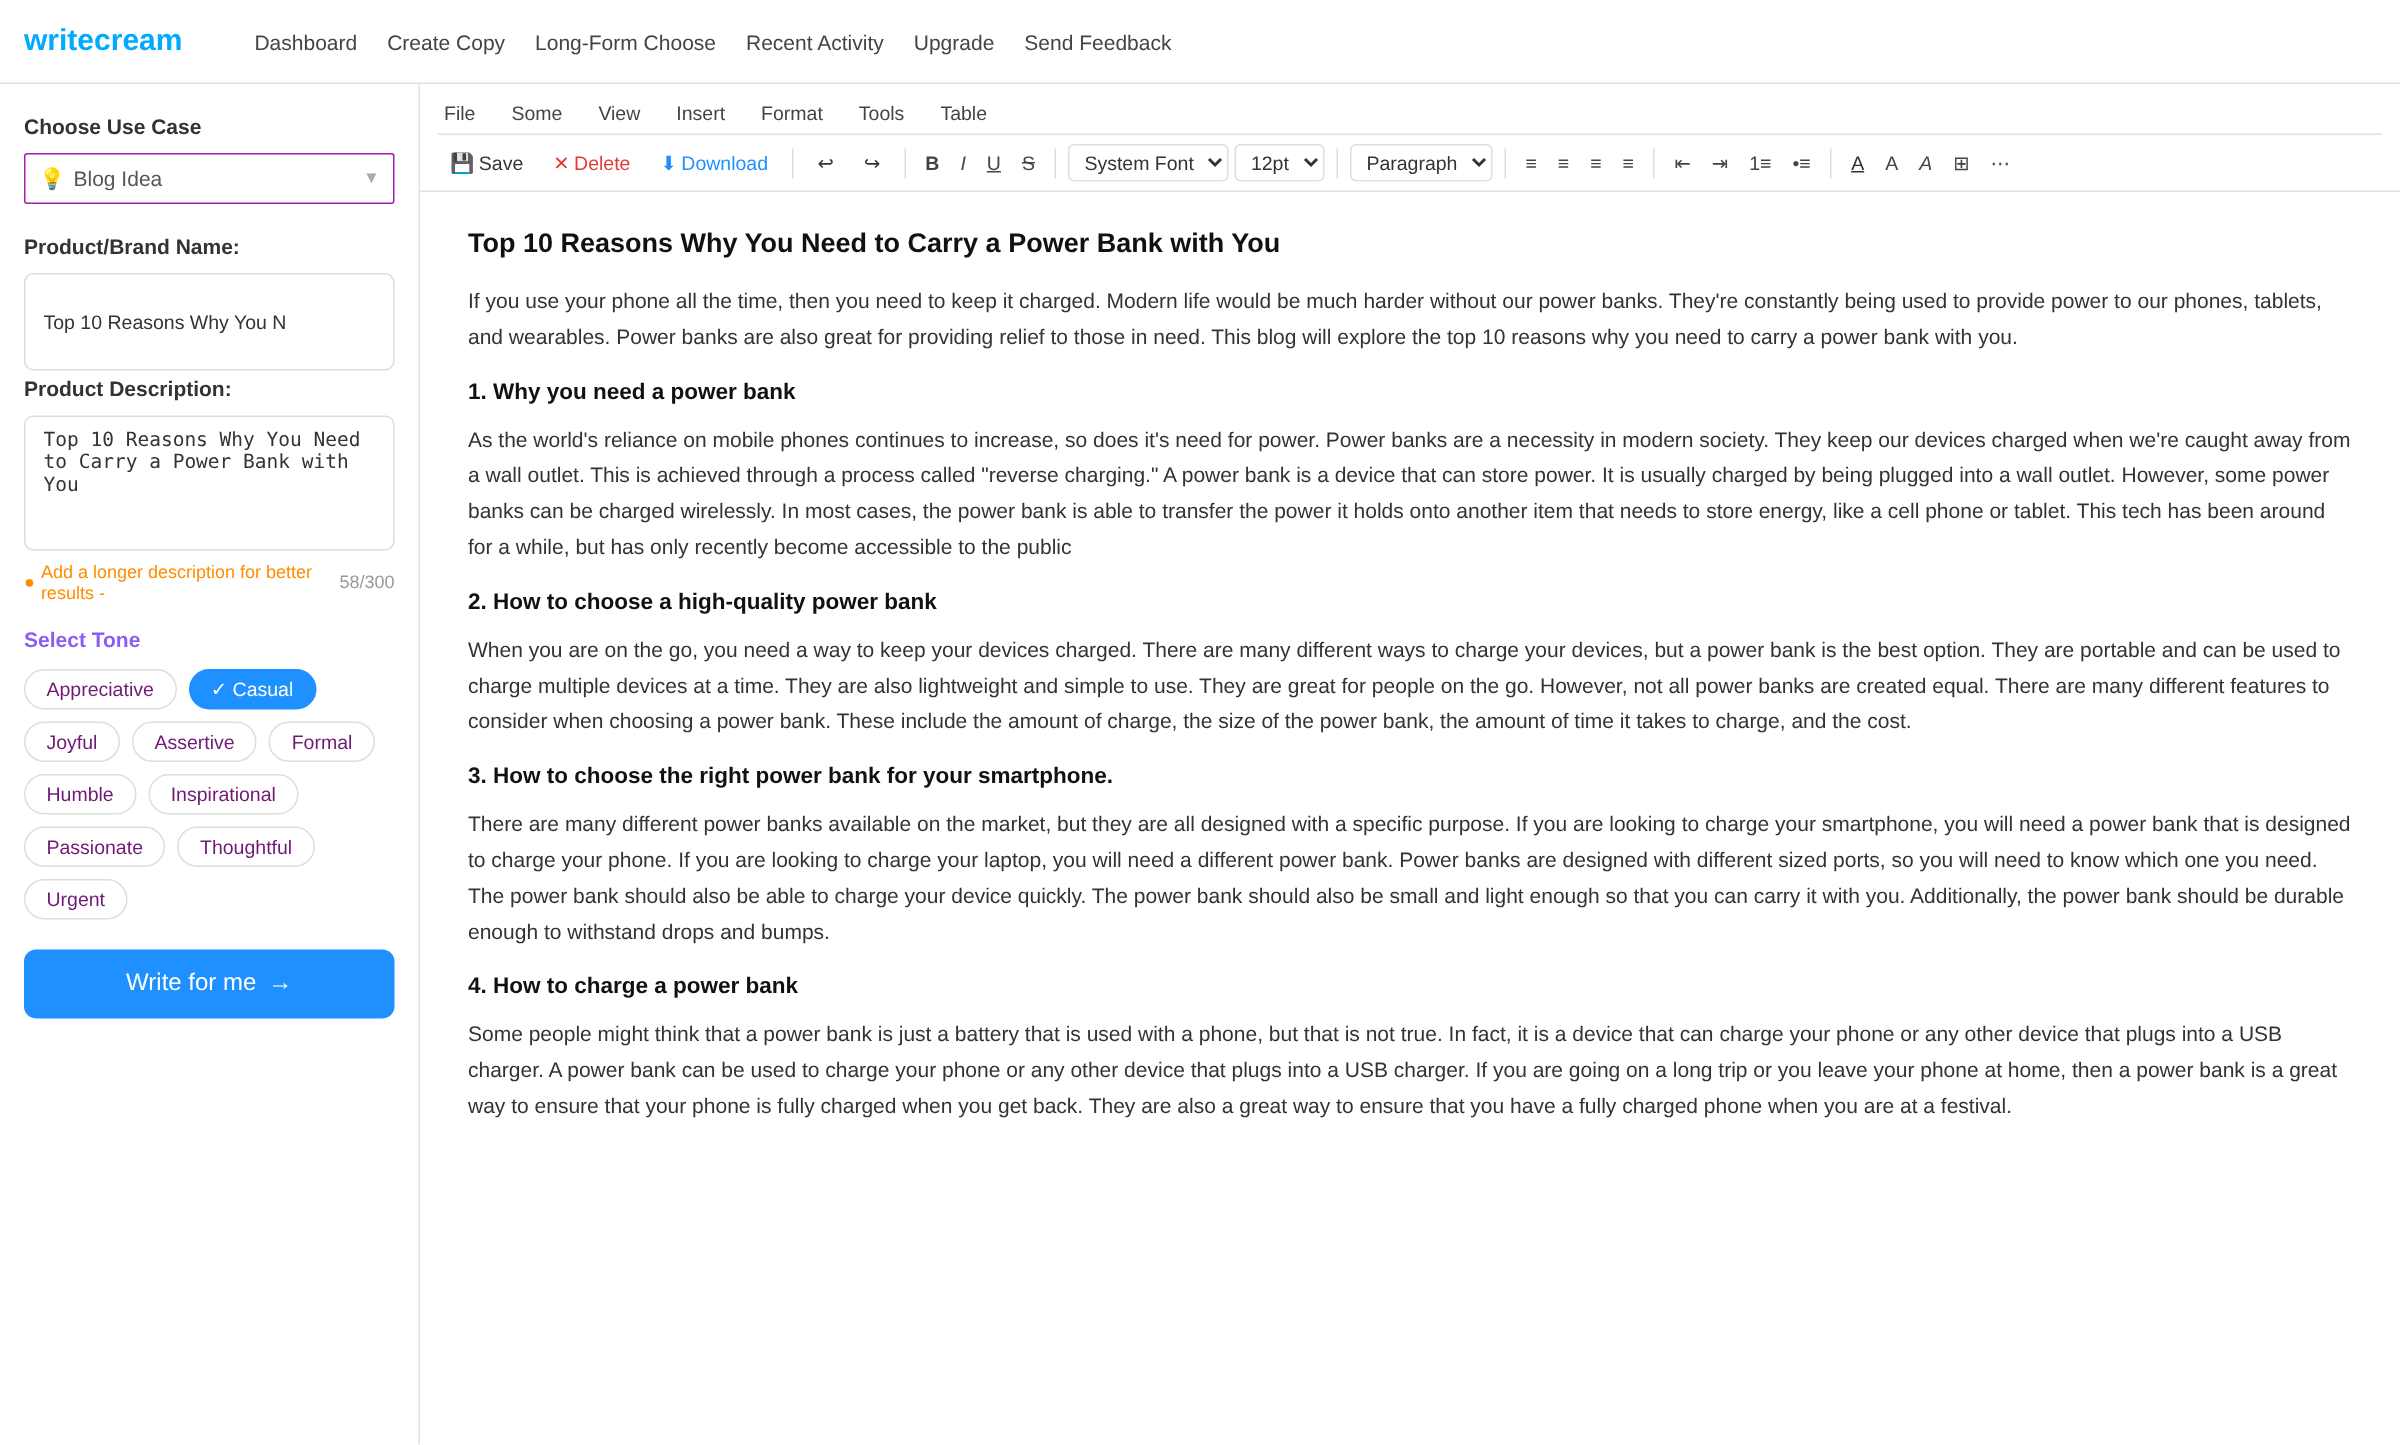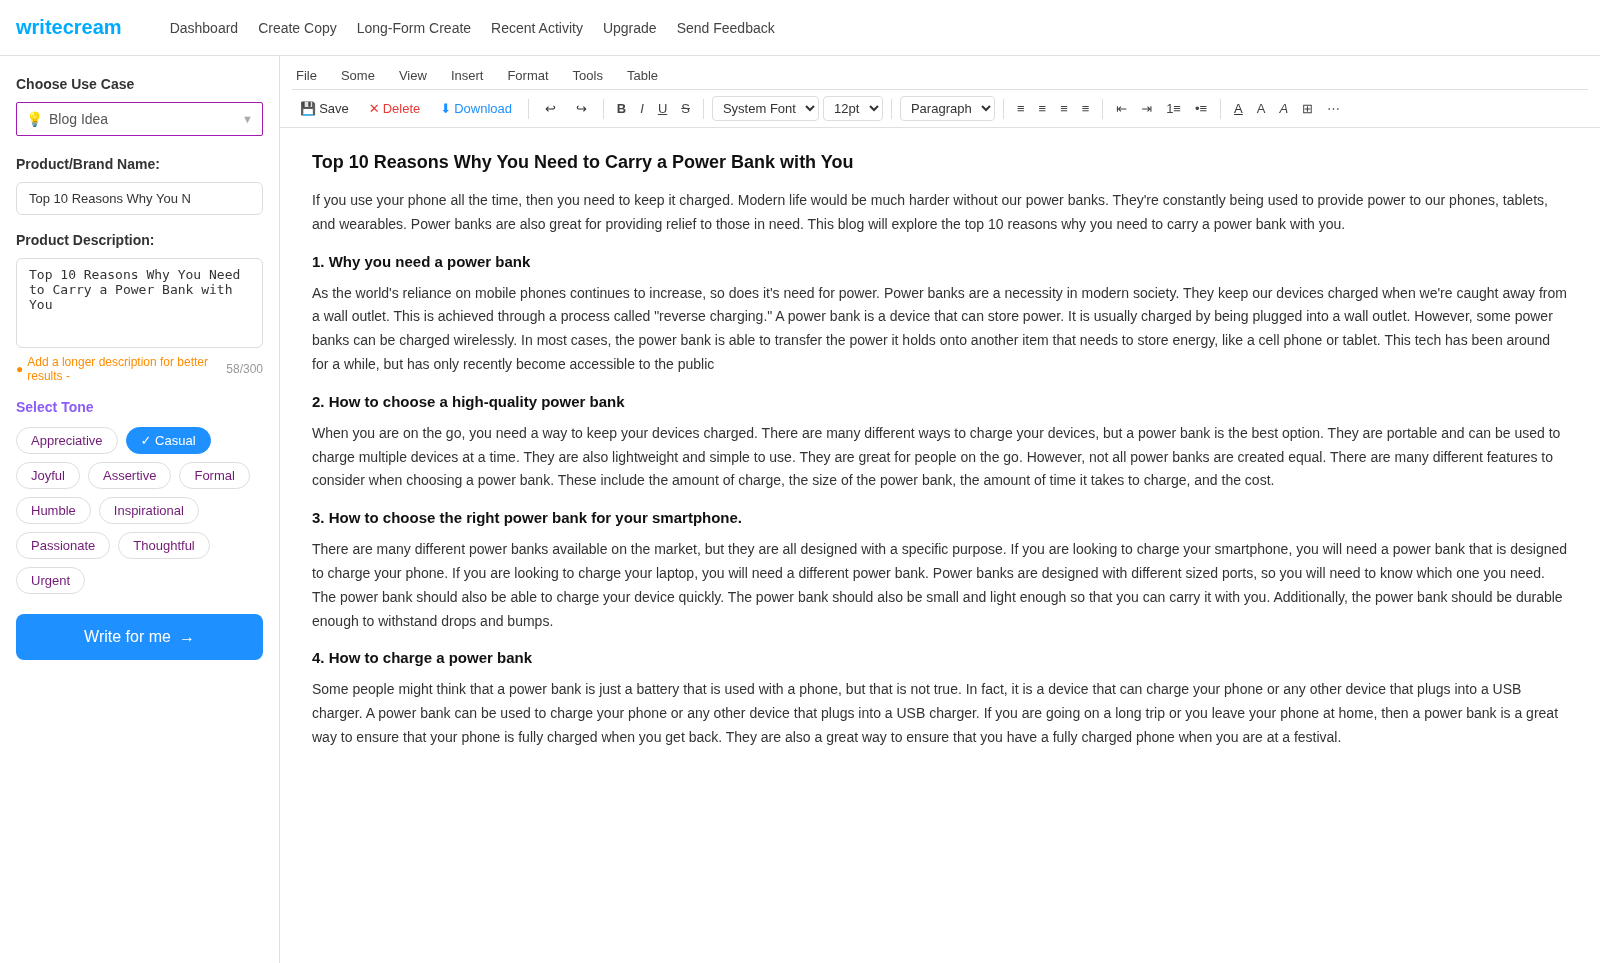--- a/index.html
+++ b/index.html
@@ -82,24 +82,24 @@
       right: 10px;
       top: 50%;
       transform: translateY(-50%);
       font-size: 11px;
       color: #aaa;
     }
     .sidebar-input {
       width: 100%;
       border: 1px solid #ddd;
       border-radius: 6px;
-      padding: 8px 12px;
-      font-size: 13px;
-      color: #333;
-      margin-bottom: 17px;
+      padding: 24px 12px;
+      font-size: 13px;
+      color: #333;
+      margin-bottom: 4px;
     }
     .sidebar-textarea {
       width: 100%;
       border: 1px solid #ddd;
       border-radius: 6px;
       padding: 8px 12px;
       font-size: 13px;
       color: #333;
       resize: none;
       height: 90px;
@@ -274,21 +274,21 @@
 </head>
 <body>
 
 <nav class="top-nav">
   <div class="logo">
     <span>write</span><span style="color:#00aaff">cream</span>
   </div>
   <div id="nav-links" style="display:flex;gap:4px;flex:1;">
       <a class="nav-link" href="#">Dashboard</a>
       <a class="nav-link" href="#">Create Copy</a>
-      <a class="nav-link" href="#">Long-Form Create</a>
+      <a class="nav-link" href="#">Long-Form Choose</a>
       <a class="nav-link" href="#">Recent Activity</a>
       <a class="nav-link" href="#">Upgrade</a>
       <a class="nav-link" href="#">Send Feedback</a>
     </div>
 </nav>
 
 <div class="main-layout">
 
   <aside class="sidebar">
     <div class="sidebar-section-title">Choose Use Case</div>

